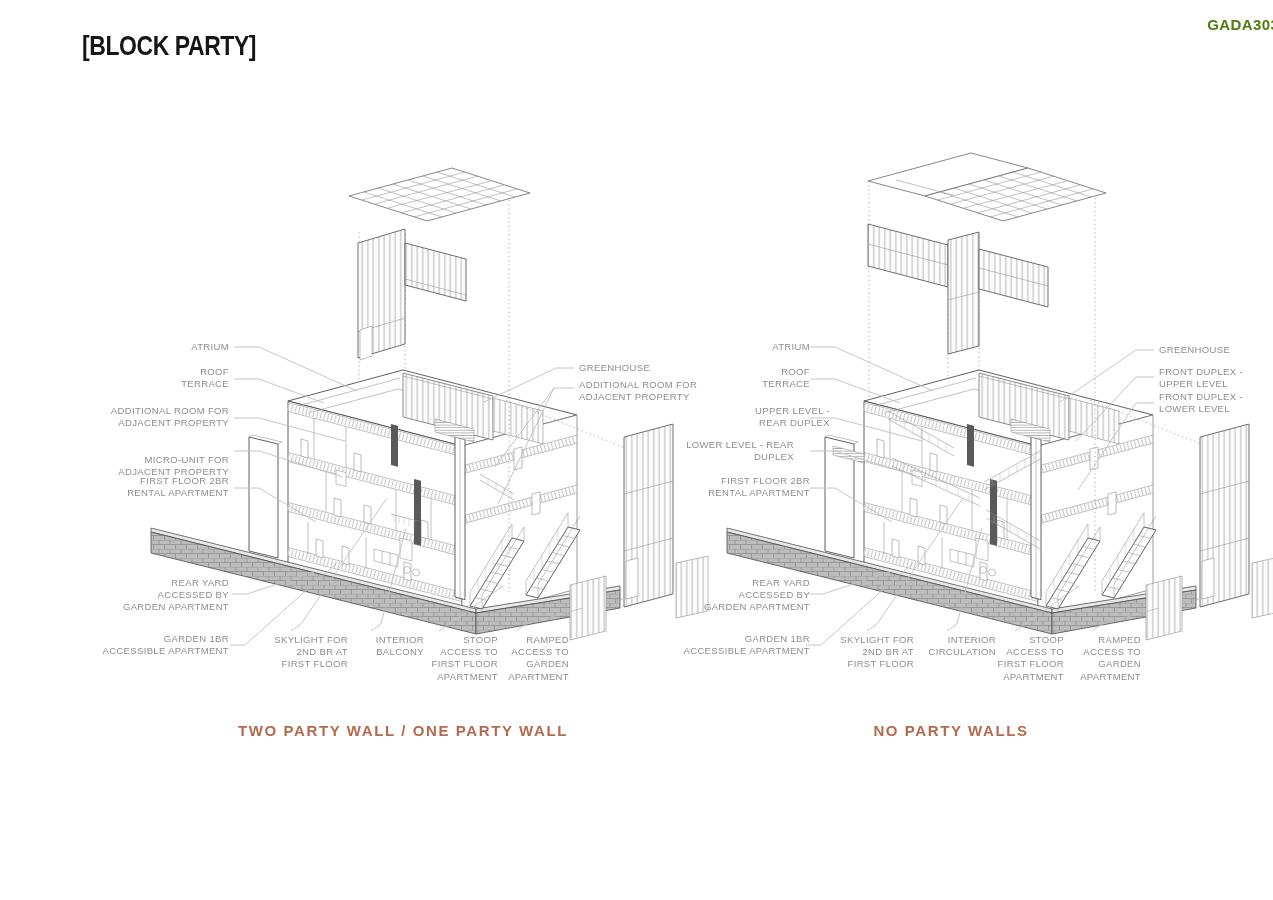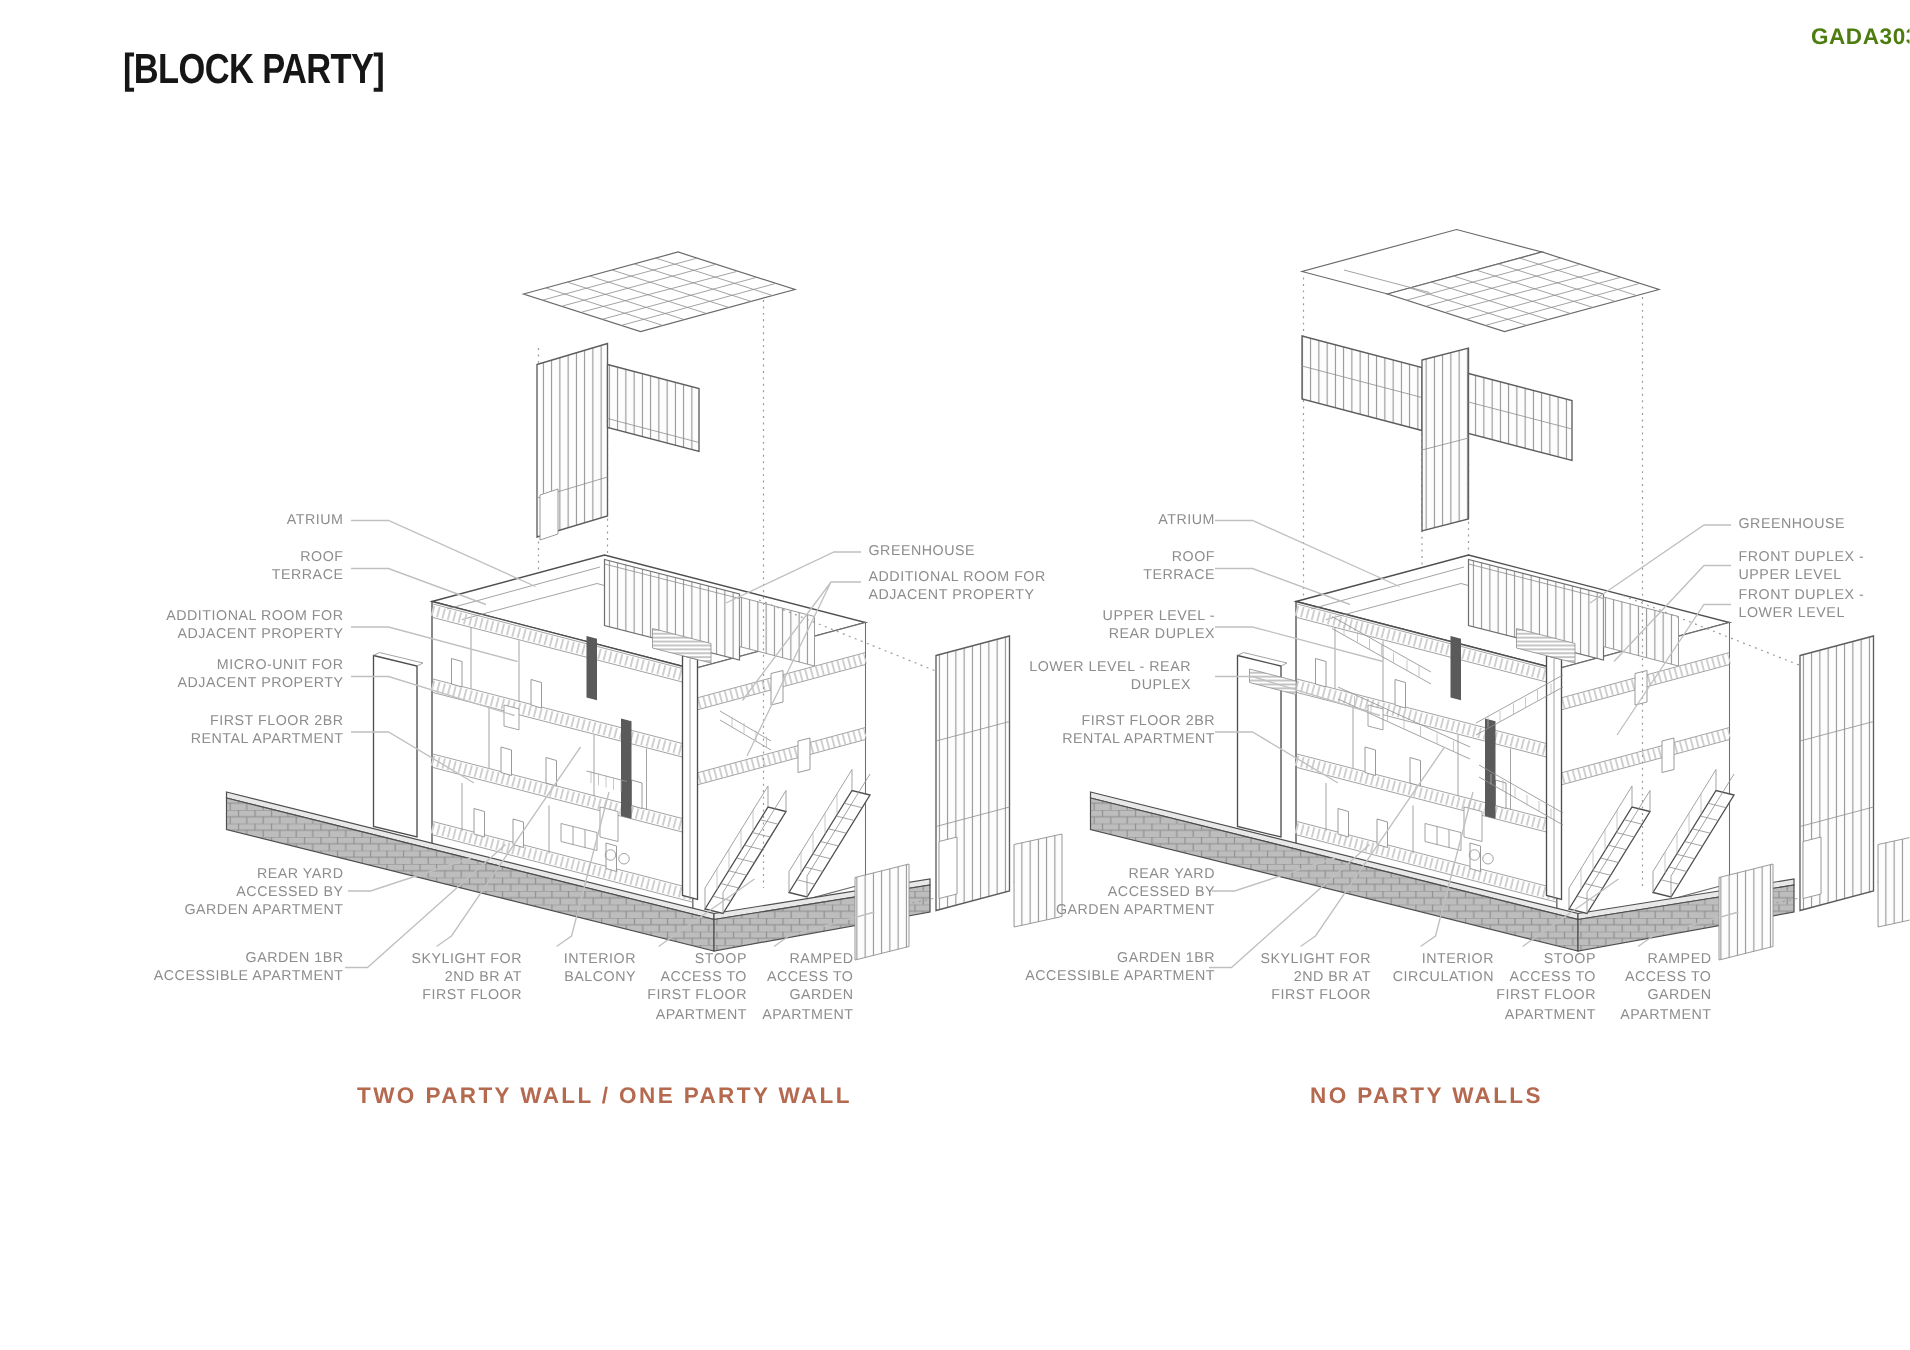--- a/index.html
+++ b/index.html
@@ -190,21 +190,21 @@
 </svg>
 
   <div id="title">[BLOCK PARTY]</div>
   <div id="code">GADA3035</div>
 
   <div class="lbl r" style="left:33px;top:341px;width:150px;">ATRIUM</div>
   <div class="lbl r" style="left:33px;top:366px;width:150px;">ROOF
 TERRACE</div>
   <div class="lbl r" style="left:33px;top:405px;width:150px;">ADDITIONAL ROOM FOR
 ADJACENT PROPERTY</div>
-  <div class="lbl r" style="left:33px;top:438px;width:150px;">MICRO-UNIT FOR
+  <div class="lbl r" style="left:33px;top:454px;width:150px;">MICRO-UNIT FOR
 ADJACENT PROPERTY</div>
   <div class="lbl r" style="left:33px;top:475px;width:150px;">FIRST FLOOR 2BR
 RENTAL APARTMENT</div>
   <div class="lbl r" style="left:33px;top:577px;width:150px;">REAR YARD
 ACCESSED BY
 GARDEN APARTMENT</div>
   <div class="lbl r" style="left:33px;top:633px;width:150px;">GARDEN 1BR
 ACCESSIBLE APARTMENT</div>
   <div class="lbl" style="left:533px;top:362px;width:150px;">GREENHOUSE</div>
   <div class="lbl" style="left:533px;top:379px;width:150px;">ADDITIONAL ROOM FOR
@@ -219,21 +219,21 @@
 FIRST FLOOR
 APARTMENT</div>
   <div class="lbl c" style="left:413px;top:634px;width:110px;">RAMPED
 ACCESS TO
 GARDEN
 APARTMENT</div>
 
   <div class="lbl r" style="left:614px;top:341px;width:150px;">ATRIUM</div>
   <div class="lbl r" style="left:614px;top:366px;width:150px;">ROOF
 TERRACE</div>
-  <div class="lbl r" style="left:614px;top:405px;width:150px;">UPPER LEVEL -
+  <div class="lbl r" style="left:634px;top:405px;width:150px;">UPPER LEVEL -
 REAR DUPLEX</div>
   <div class="lbl r" style="left:598px;top:439px;width:150px;">LOWER LEVEL - REAR
 DUPLEX</div>
   <div class="lbl r" style="left:614px;top:475px;width:150px;">FIRST FLOOR 2BR
 RENTAL APARTMENT</div>
   <div class="lbl r" style="left:614px;top:577px;width:150px;">REAR YARD
 ACCESSED BY
 GARDEN APARTMENT</div>
   <div class="lbl r" style="left:614px;top:633px;width:150px;">GARDEN 1BR
 ACCESSIBLE APARTMENT</div>

